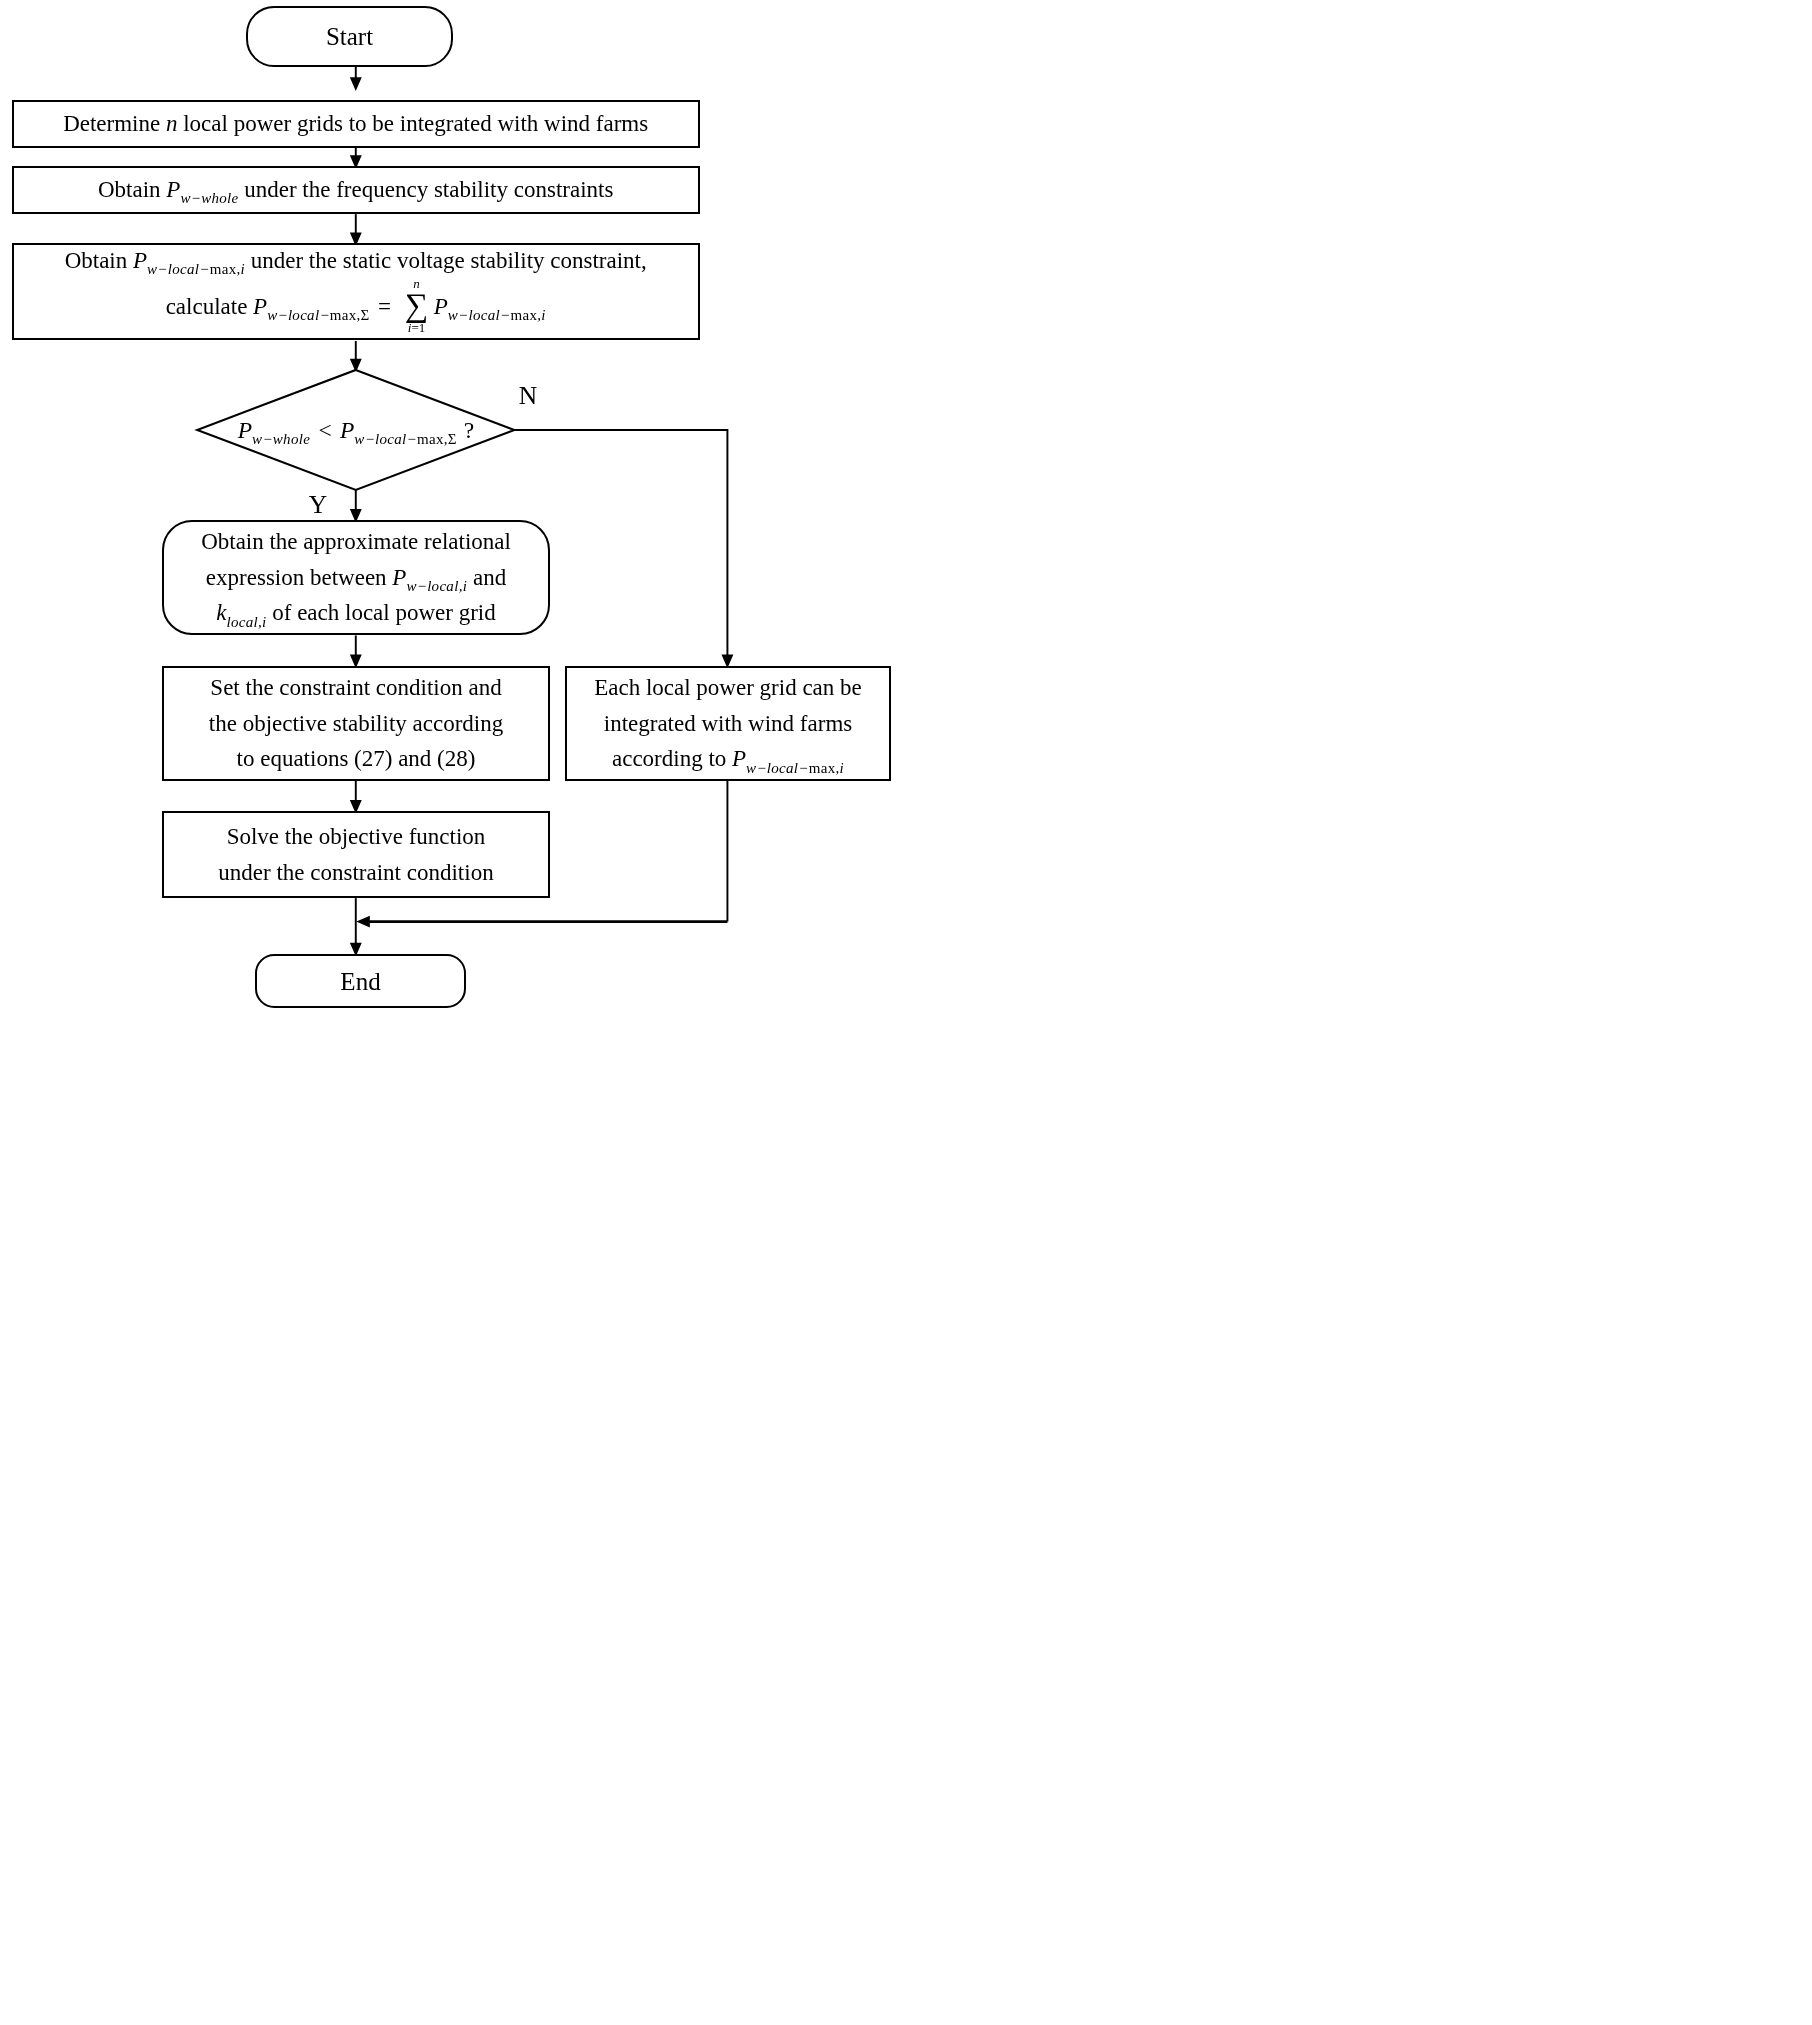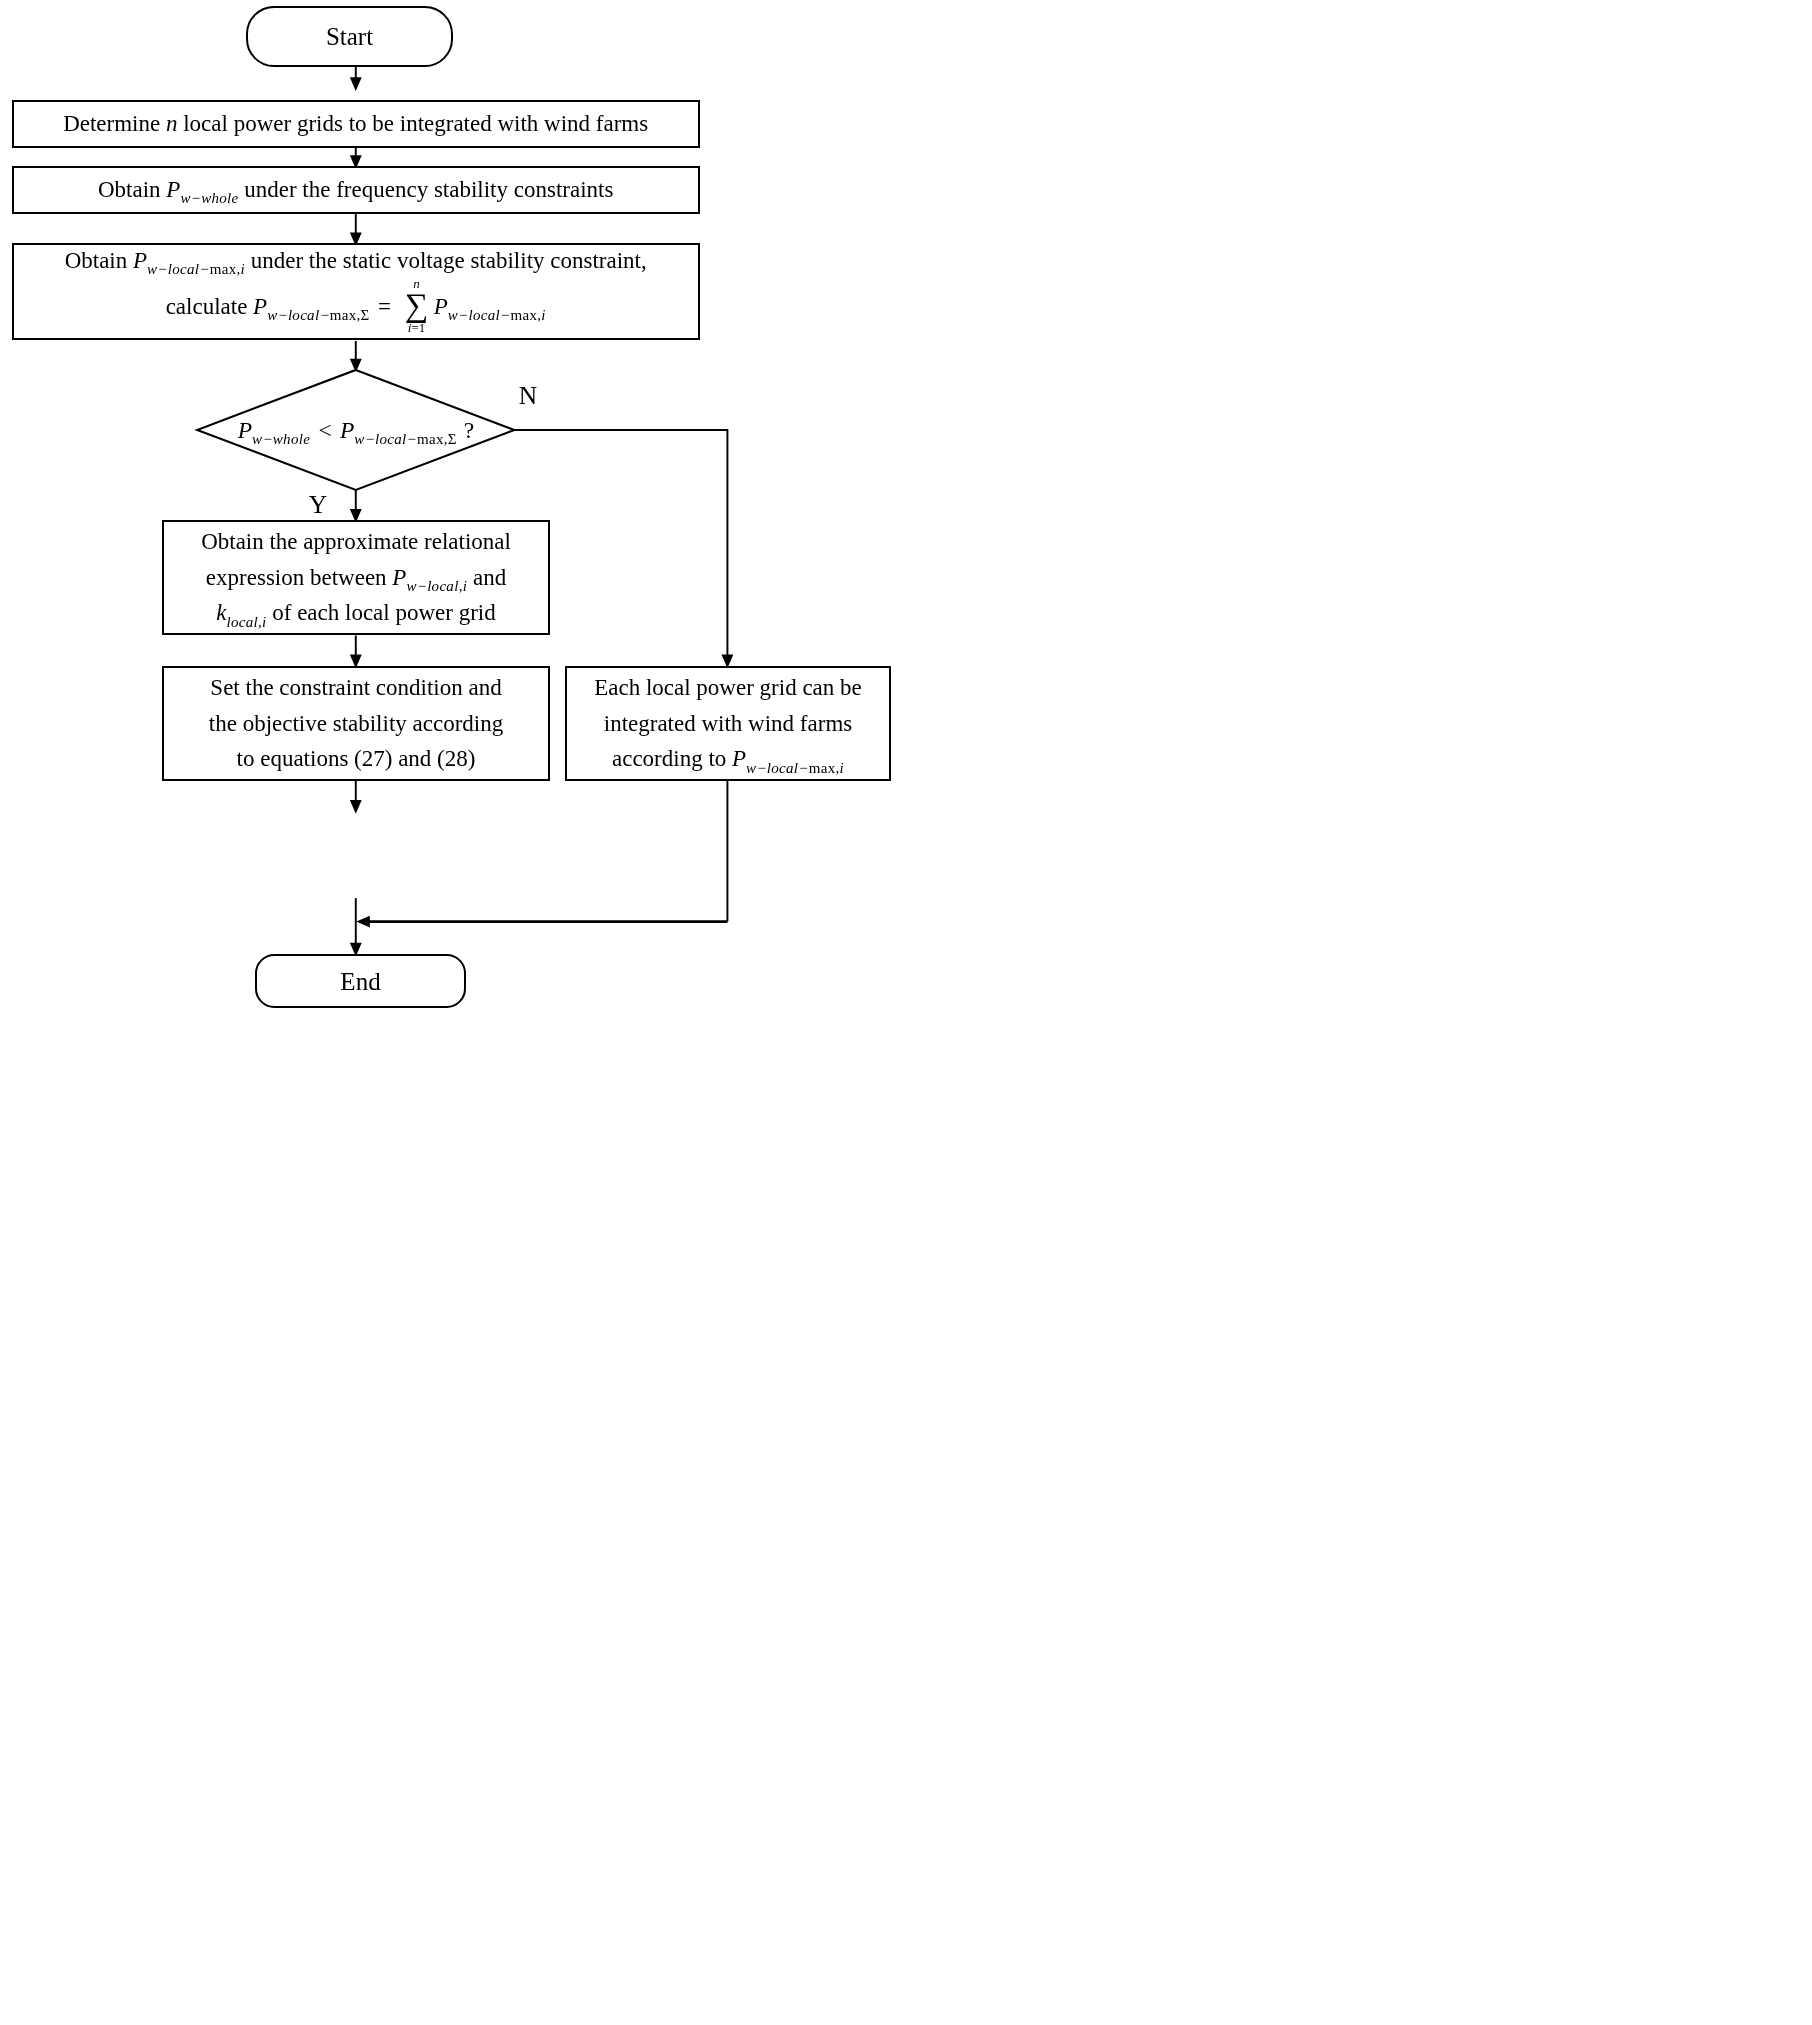--- a/index.html
+++ b/index.html
@@ -129,37 +129,41 @@
         </span><span class="it">P</span><span class="sb"><span class="it">w−local−</span><span>max,</span><span class="it">i</span></span></span>
   </div>
 
   <div class="node noborder" style="left:211px; top:404px; width:290px; height:52px; font-size:23.5px;">
     <span class="mline"><span class="it">P</span><span class="sb it">w−whole</span><span class="op">&lt;</span><span class="it">P</span><span class="sb"><span class="it">w−local−</span><span>max,Σ</span></span><span class="qm">?</span></span>
   </div>
 
   <div class="edge-label" style="left:303px; top:490px;">Y</div>
   <div class="edge-label" style="left:513px; top:381px;">N</div>
 
-  <div class="node" style="left:162px; top:520px; width:388px; height:115px;">
+  <div class="node" style="left:162px; top:520px; width:388px; height:115px;border-radius:30px;">
     <span class="mline">Obtain the approximate relational</span>
     <span class="mline"><span>expression between </span><span class="it">P</span><span class="sb it">w−local,i</span><span> and</span></span>
     <span class="mline"><span class="it">k</span><span class="sb it">local,i</span><span> of each local power grid</span></span>
   </div>
 
   <div class="node" style="left:162px; top:666px; width:388px; height:115px;">
     <span class="mline">Set the constraint condition and</span>
     <span class="mline">the objective stability according</span>
     <span class="mline">to equations (27) and (28)</span>
   </div>
 
   <div class="node" style="left:565px; top:666px; width:326px; height:115px;">
     <span class="mline">Each local power grid can be</span>
     <span class="mline">integrated with wind farms</span>
     <span class="mline"><span>according to </span><span class="it">P</span><span class="sb"><span class="it">w−local−</span><span>max,</span><span class="it">i</span></span></span>
   </div>
 
+  <div class="node" style="left:162px; top:811px; width:388px; height:87px;">
+    <span class="mline">Solve the objective function</span>
+    <span class="mline">under the constraint condition</span>
+  </div>
 
   <div class="node stadium" style="left:255px; top:954px; width:211px; height:54px; border-radius:19.3px;">
     <span>End</span>
   </div>
 
 </div>
 
 
 </body></html>

